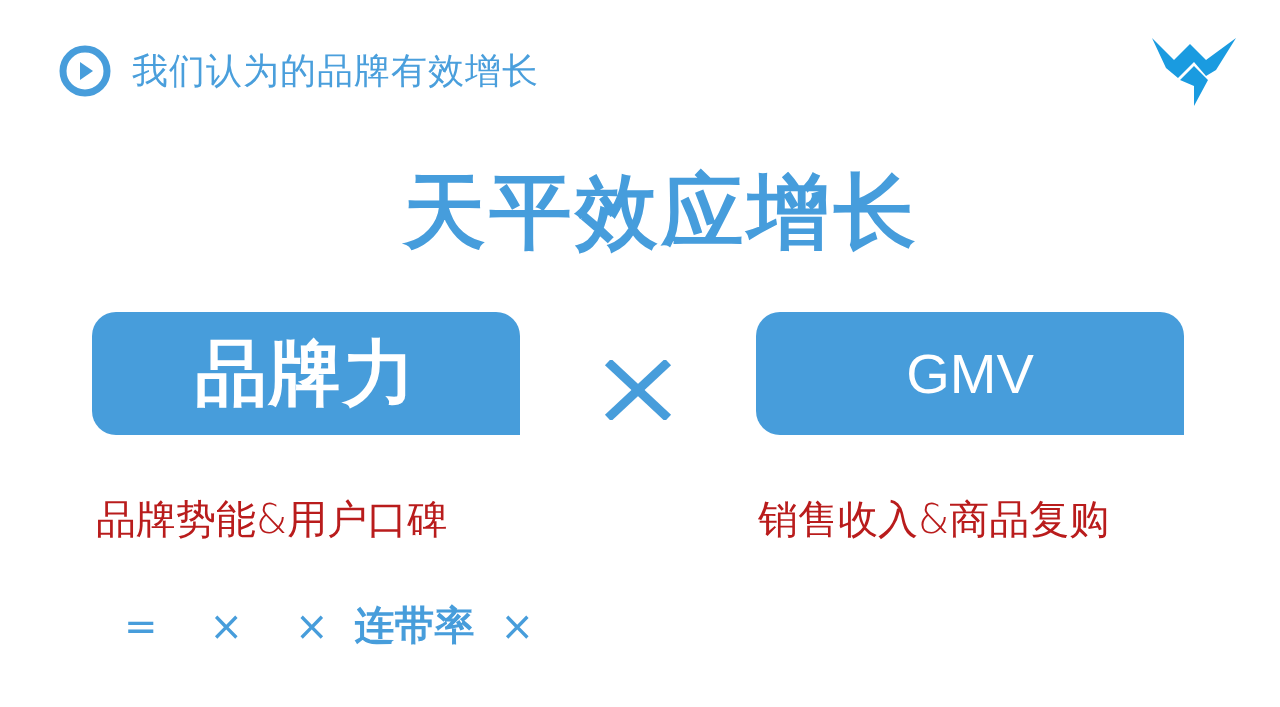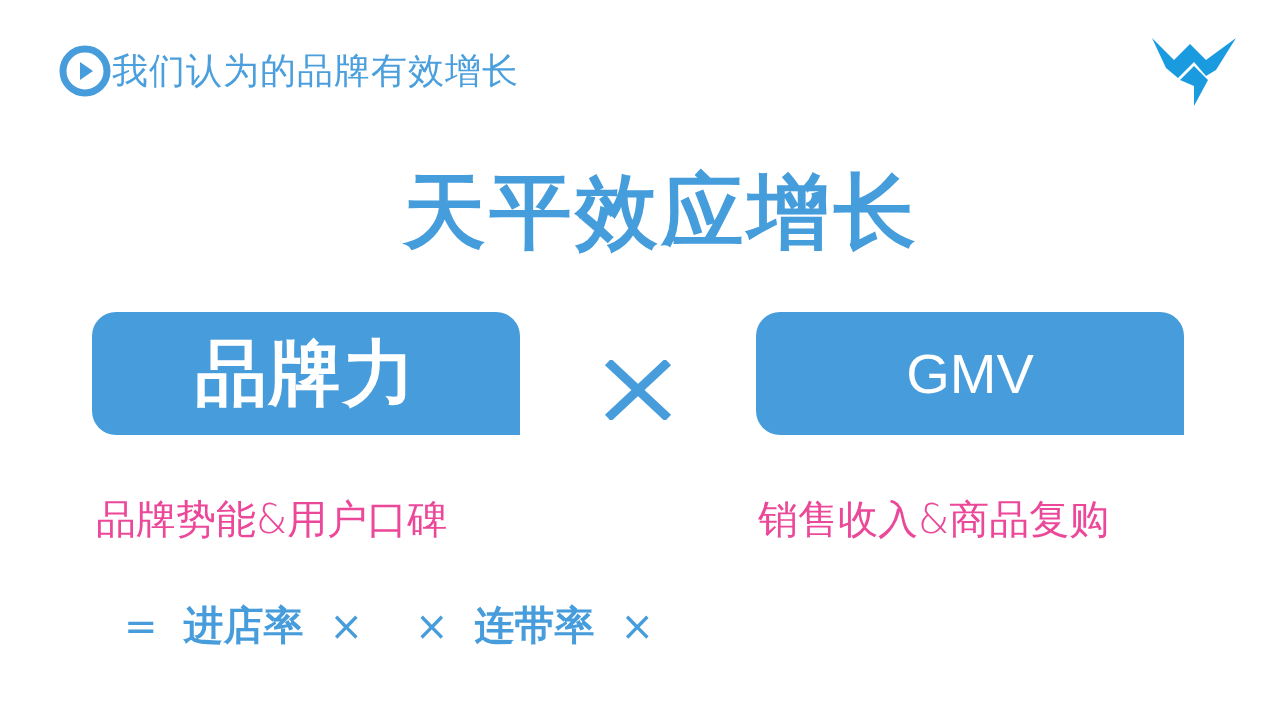--- a/index.html
+++ b/index.html
@@ -1,26 +1,26 @@
 <!DOCTYPE html>
 <html><head>
 <meta charset="utf-8">
 <style>
   html, body { margin: 0; padding: 0; }
   body { width: 1280px; height: 707px; background: #ffffff; position: relative; overflow: hidden; font-family: "DejaVu Sans", "Liberation Sans", sans-serif; }
   .header { position: absolute; left: 58px; top: 44px; display: flex; align-items: center; }
   .play-icon { width: 54px; height: 54px; }
-  .header-title { font-size: 36px; color: #4a9fdc; font-weight: 300; letter-spacing: 1px; }
+  .header-title { margin-left: 20px; font-size: 36px; color: #4a9fdc; font-weight: 300; letter-spacing: 1px; }
   .logo { position: absolute; left: 1150px; top: 36px; width: 88px; height: 70px; }
   .main-title { position: absolute; left: 0; right: 0; top: 158px; text-align: center; font-size: 82px; font-weight: bold; color: #469ddc; letter-spacing: 4px; padding-left: 43px; }
   .box { position: absolute; top: 312px; height: 123px; background: #479ddb; border-radius: 24px 24px 0 24px; display: flex; align-items: center; justify-content: center; color: #fff; }
   .box-left { left: 92px; width: 428px; font-size: 72px; font-weight: bold; letter-spacing: 2px; }
   .box-right { left: 756px; width: 428px; font-size: 56px; font-family: "Liberation Sans", sans-serif; }
   .times { position: absolute; left: 598px; top: 360px; width: 80px; height: 60px; }
-  .sub { position: absolute; top: 492px; font-size: 40px; color: #ec4899; font-weight: 300; }
+  .sub { position: absolute; top: 492px; font-size: 40px; color: #b91c1c; font-weight: 300; }
   .sub-left { left: 96px; }
   .sub-right { left: 758px; }
   .formula { position: absolute; left: 98px; top: 598px; font-size: 40px; color: #479ddb; font-weight: bold; white-space: nowrap; display: flex; align-items: center; gap: 0; }
   .formula .op { font-weight: normal; margin: 0 26px; }
 </style>
 </head>
 <body>
 
 <div class="header">
   <svg class="play-icon" viewBox="0 0 54 54">
@@ -48,18 +48,17 @@
 
 <div class="box box-right">
   <span>GMV</span>
 </div>
 
 <div class="sub sub-left">品牌势能&amp;用户口碑</div>
 <div class="sub sub-right">销售收入&amp;商品复购</div>
 
 <div class="formula">
   <span class="op">=</span>
-  <span>进店率</span>
   <span class="op">×</span>
   <span class="op">×</span>
   <span>连带率</span>
   <span class="op">×</span>
 </div>
 
 </body></html>

